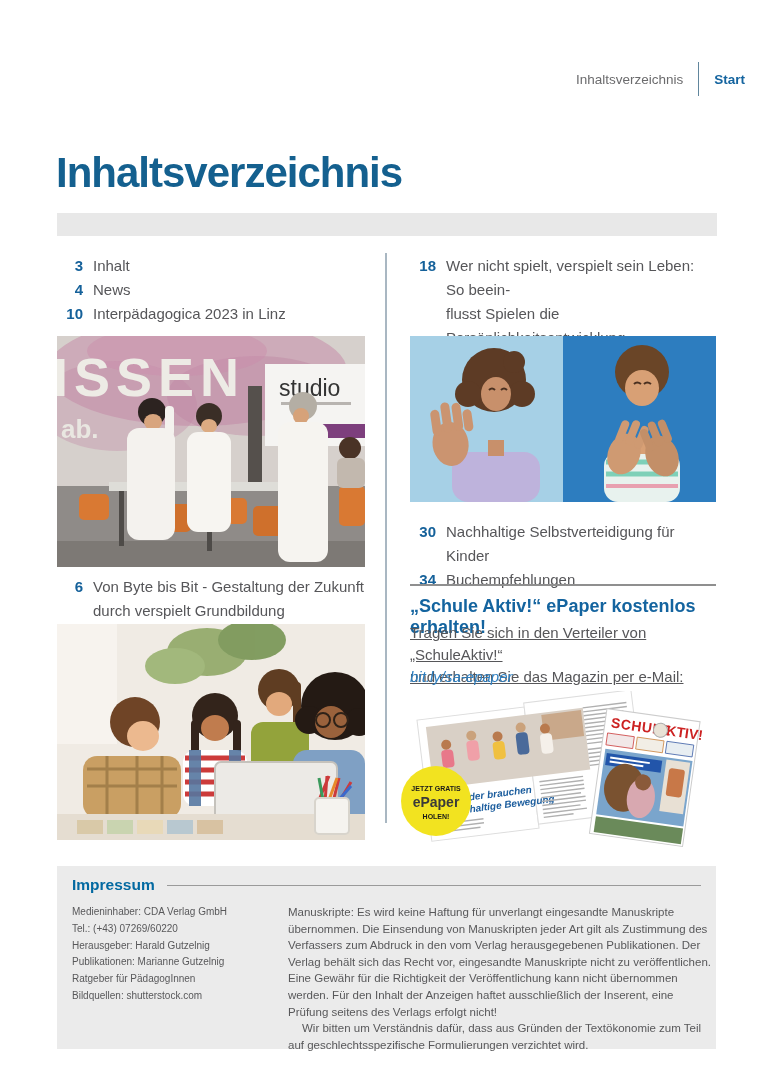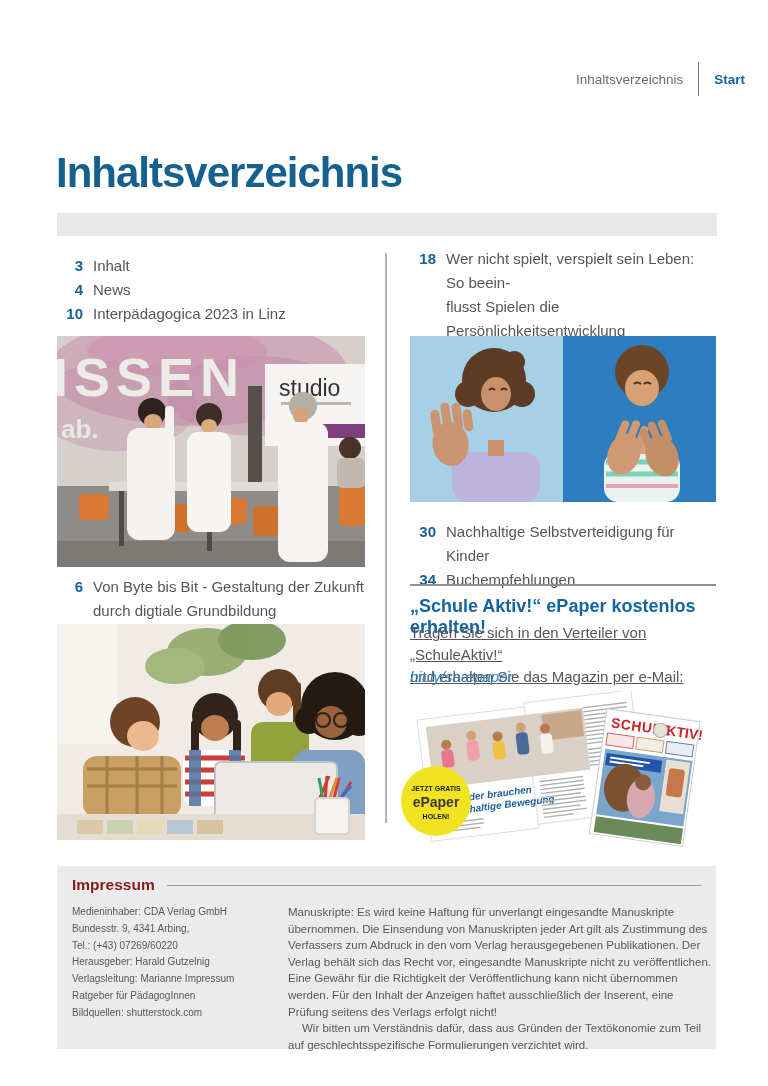--- a/index.html
+++ b/index.html
@@ -18,38 +18,38 @@
 
   .col-divider { position:absolute; left:385px; top:207px; width:2px; height:570px; background:#a9b7c2; }
 
   
   .toc { position:absolute; display:flex; flex-direction:column; }
   .toc-row { display:flex; cursor:pointer; }
   .toc-num { width:26px; min-width:26px; text-align:right; color:#15619a; font-weight:bold; font-size:15px; line-height:24px; }
   .toc-lbl { margin-left:10px; color:#565659; font-size:15px; line-height:24px; }
   .toc-left-1 { left:57px; top:208px; width:308px; }
   .toc-left-2 { left:57px; top:529px; width:308px; }
-  .toc-right-1 { left:410px; top:201px; width:306px;gap:37px; }
+  .toc-right-1 { left:410px; top:208px; width:306px;gap:37px; }
   .toc-right-2 { left:410px; top:474px; width:306px; }
 
   .photo { position:absolute; display:block; }
   .photo-lab { left:57px; top:290px; }
   .photo-laptop { left:57px; top:578px; }
   .photo-stop { left:410px; top:290px; }
 
   .ep-divider { position:absolute; left:410px; top:538px; width:306px; height:2px; background:#8f8f8f; }
   .ep-heading { position:absolute; left:410px; top:550px; width:320px; color:#14649f; font-size:18px; font-weight:bold; }
   .ep-text { position:absolute; left:410px; top:576px; width:320px; color:#565659; font-size:15px; line-height:22px;text-decoration:underline; }
   .ep-link { position:absolute; left:410px; top:622px; color:#2e7fc0; font-size:15px; font-style:italic; text-decoration:none; cursor:pointer; }
   .photo-promo { left:398px; top:645px; }
 
   
   .impressum { position:absolute; left:57px; top:820px; width:659px; height:183px; background:#ebebeb; }
   .imp-head-row { position:absolute; left:15px; right:15px; top:10px; display:flex; align-items:center; }
-  .imp-heading { color:#7f1d1d; font-size:15.5px; font-weight:bold; white-space:nowrap; }
+  .imp-heading { color:#0369a1; font-size:15.5px; font-weight:bold; white-space:nowrap; }
   .imp-line { flex:1; height:1px; background:#9a9a9a; margin-left:12px; }
   .imp-left { position:absolute; left:15px; top:38px; width:215px; color:#58585a; font-size:10px; line-height:16.8px; }
   .imp-right { position:absolute; left:231px; top:38px; width:424px; color:#58585a; font-size:11.5px; line-height:16.6px; }
   .imp-right p + p { text-indent:14px; }
 
   .page-num-box { position:absolute; left:735px; top:1053px; width:33px; height:33px; background:#e2e2e2; display:flex; align-items:center; justify-content:center; color:#58585a; font-size:13px; }
 </style>
 </head>
 <body>
 
@@ -129,21 +129,21 @@
     </g>
     <g>
       <circle cx="293" cy="112" r="11" fill="#4a3326"></circle>
       <rect x="280" y="122" width="28" height="30" rx="6" fill="#c2b8ae"></rect>
     </g>
   </svg>
 
   <div class="toc toc-left-2">
     <div class="toc-row">
       <span class="toc-num">6</span>
-      <span class="toc-lbl"><span>Von Byte bis Bit - Gestaltung der Zukunft</span><br><span>durch digtiale Grundbildung</span></span>
+      <span class="toc-lbl"><span>Von Byte bis Bit - Gestaltung der Zukunft</span><br><span>durch verspielt Grundbildung</span></span>
     </div>
   </div>
 
   <svg class="photo photo-laptop" width="308" height="216" viewBox="0 0 308 216">
     <rect width="308" height="216" fill="#f0ebe4"></rect>
     <g opacity="0.85">
       <ellipse cx="150" cy="28" rx="40" ry="24" fill="#8aa45f"></ellipse>
       <ellipse cx="195" cy="16" rx="34" ry="20" fill="#6f8f4a"></ellipse>
       <ellipse cx="118" cy="42" rx="30" ry="18" fill="#95b06a"></ellipse>
     </g>
@@ -324,24 +324,23 @@
     </g>
   </svg>
 
   <section class="impressum">
     <div class="imp-head-row">
       <span class="imp-heading">Impressum</span>
       <span class="imp-line"></span>
     </div>
     <div class="imp-left">
       <div>Medieninhaber: CDA Verlag GmbH</div>
-      <div>Bundesstr. 9, 4341 Arbing,</div>
       <div>Tel.: (+43) 07269/60220</div>
       <div>Herausgeber: Harald Gutzelnig</div>
-      <div>Verlagsleitung: Marianne Impressum</div>
+      <div>Publikationen: Marianne Gutzelnig</div>
       <div>Ratgeber für PädagogInnen</div>
       <div>Bildquellen: shutterstock.com</div>
     </div>
     <div class="imp-right">
       <p>Manuskripte: Es wird keine Haftung für unverlangt eingesandte Manuskripte übernommen. Die Einsendung von Manuskripten jeder Art gilt als  Zustimmung des Verfassers zum Abdruck in den vom Verlag herausgegebenen Publikationen. Der Verlag behält sich das Recht vor, eingesandte Manuskripte nicht zu veröffentlichen. Eine Gewähr für die Richtigkeit der Veröffentlichung kann nicht übernommen werden. Für den Inhalt der Anzeigen haftet ausschließlich der Inserent, eine Prüfung seitens des Verlags erfolgt nicht!</p>
       <p>Wir bitten um Verständnis dafür, dass aus Gründen der Textökonomie zum Teil auf geschlechtsspezifische Formulierungen verzichtet wird.</p>
     </div>
   </section>
 
   <div class="page-num-box">

